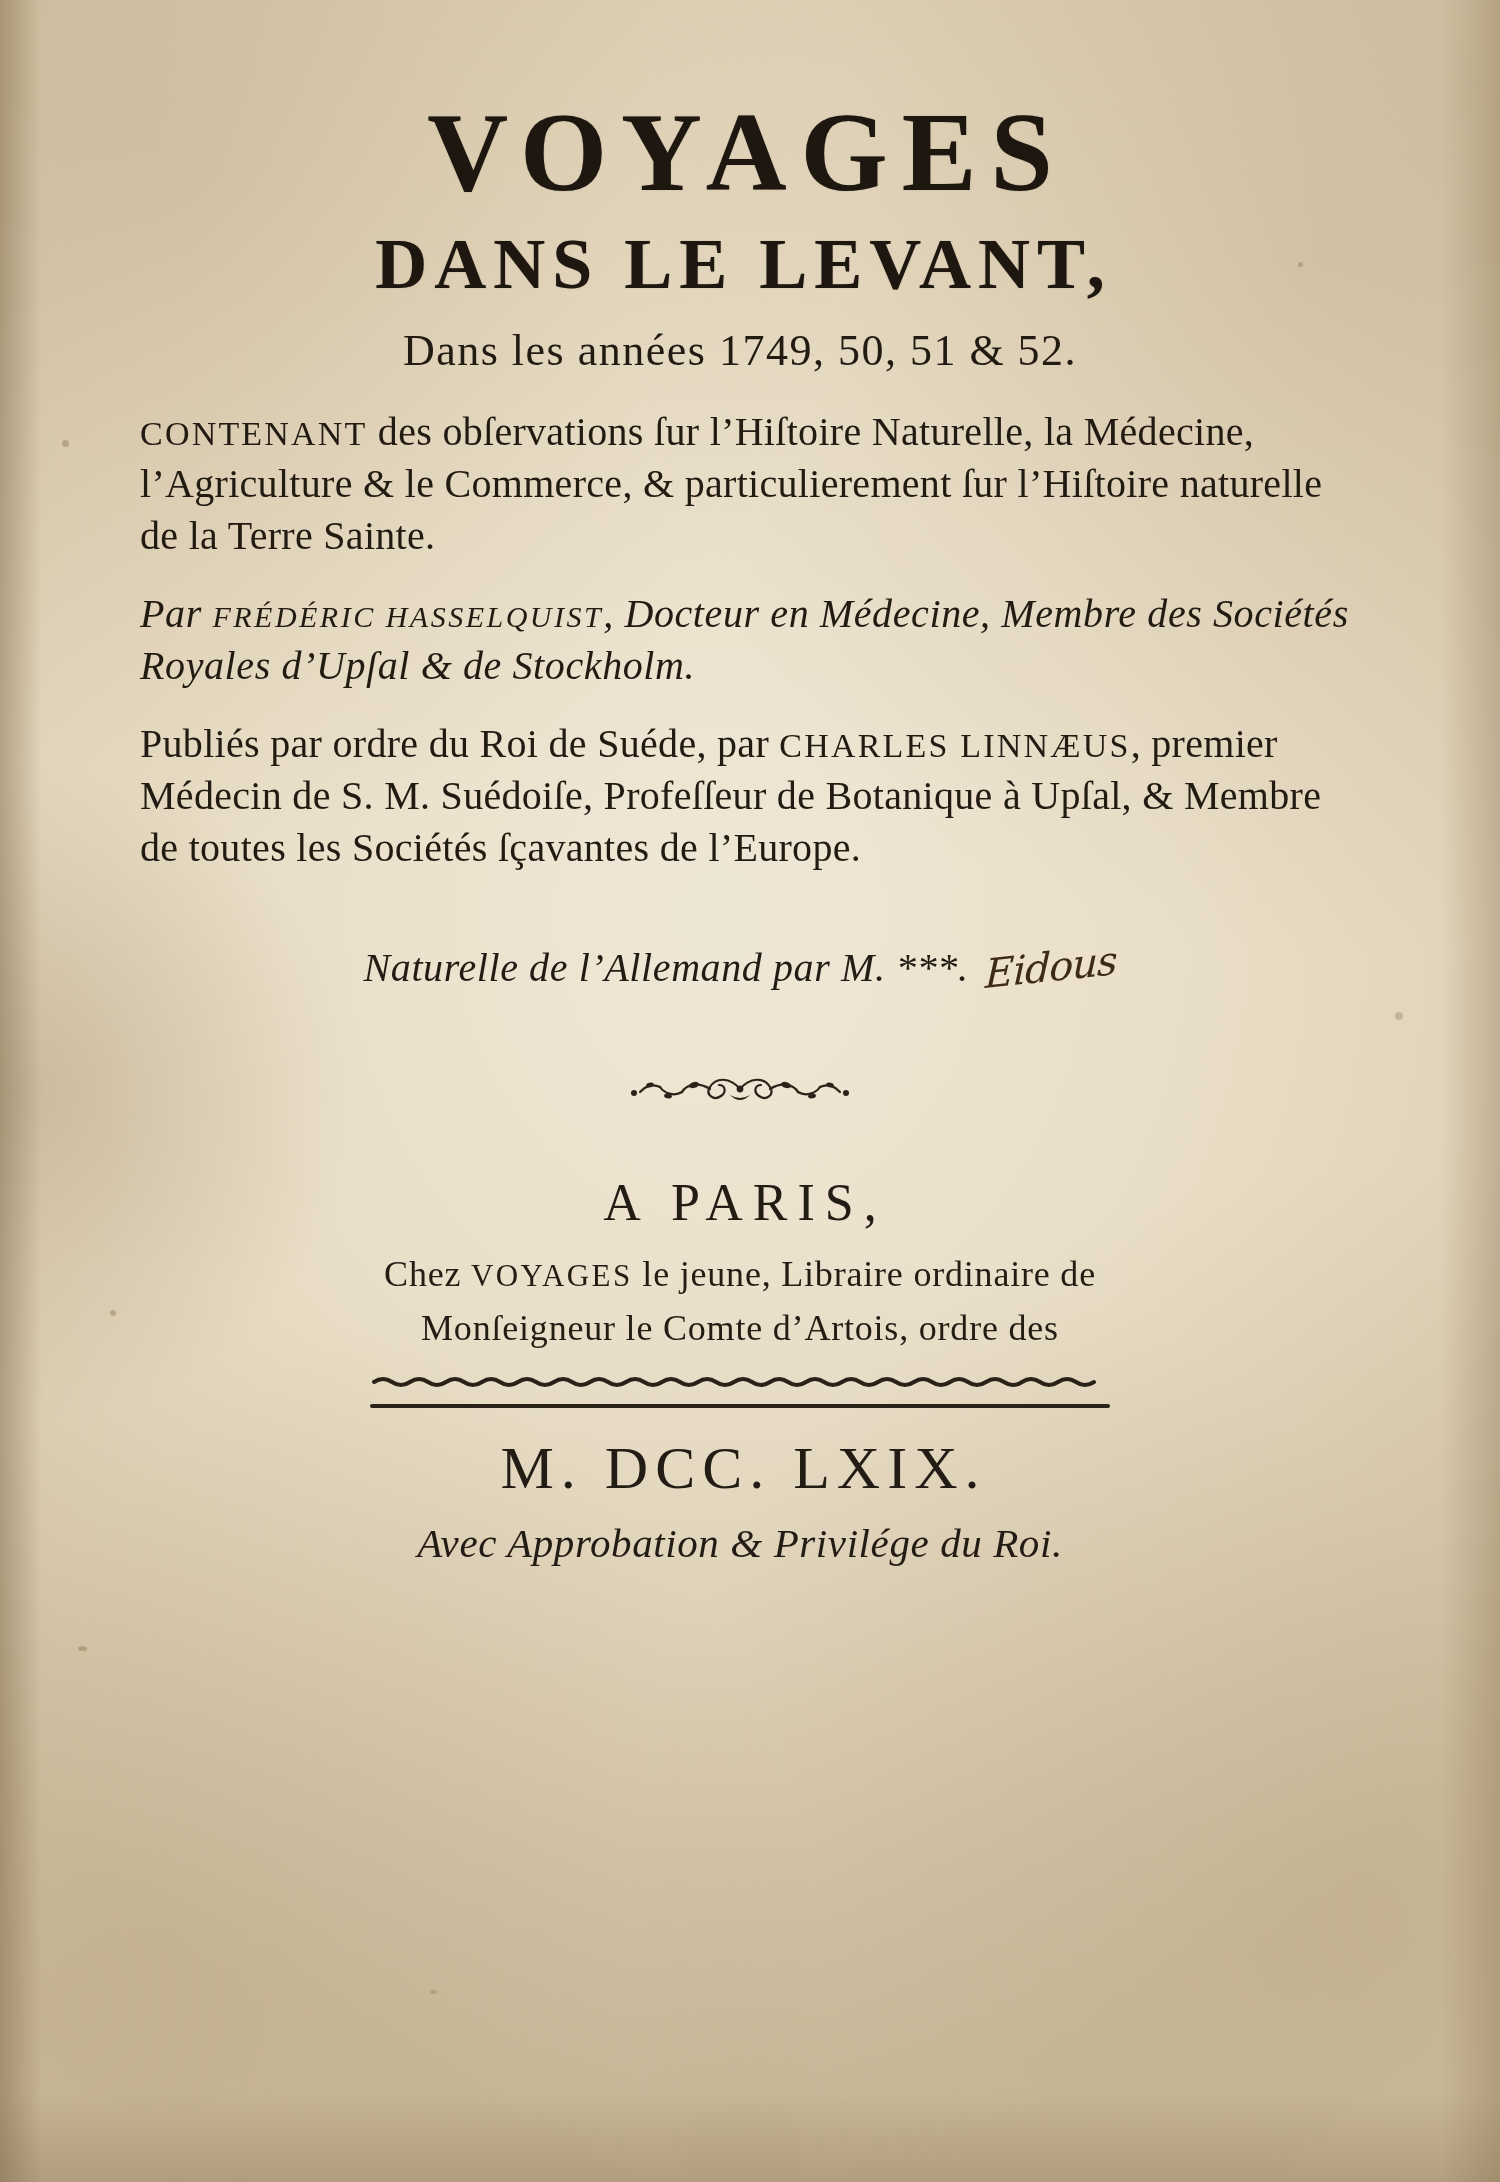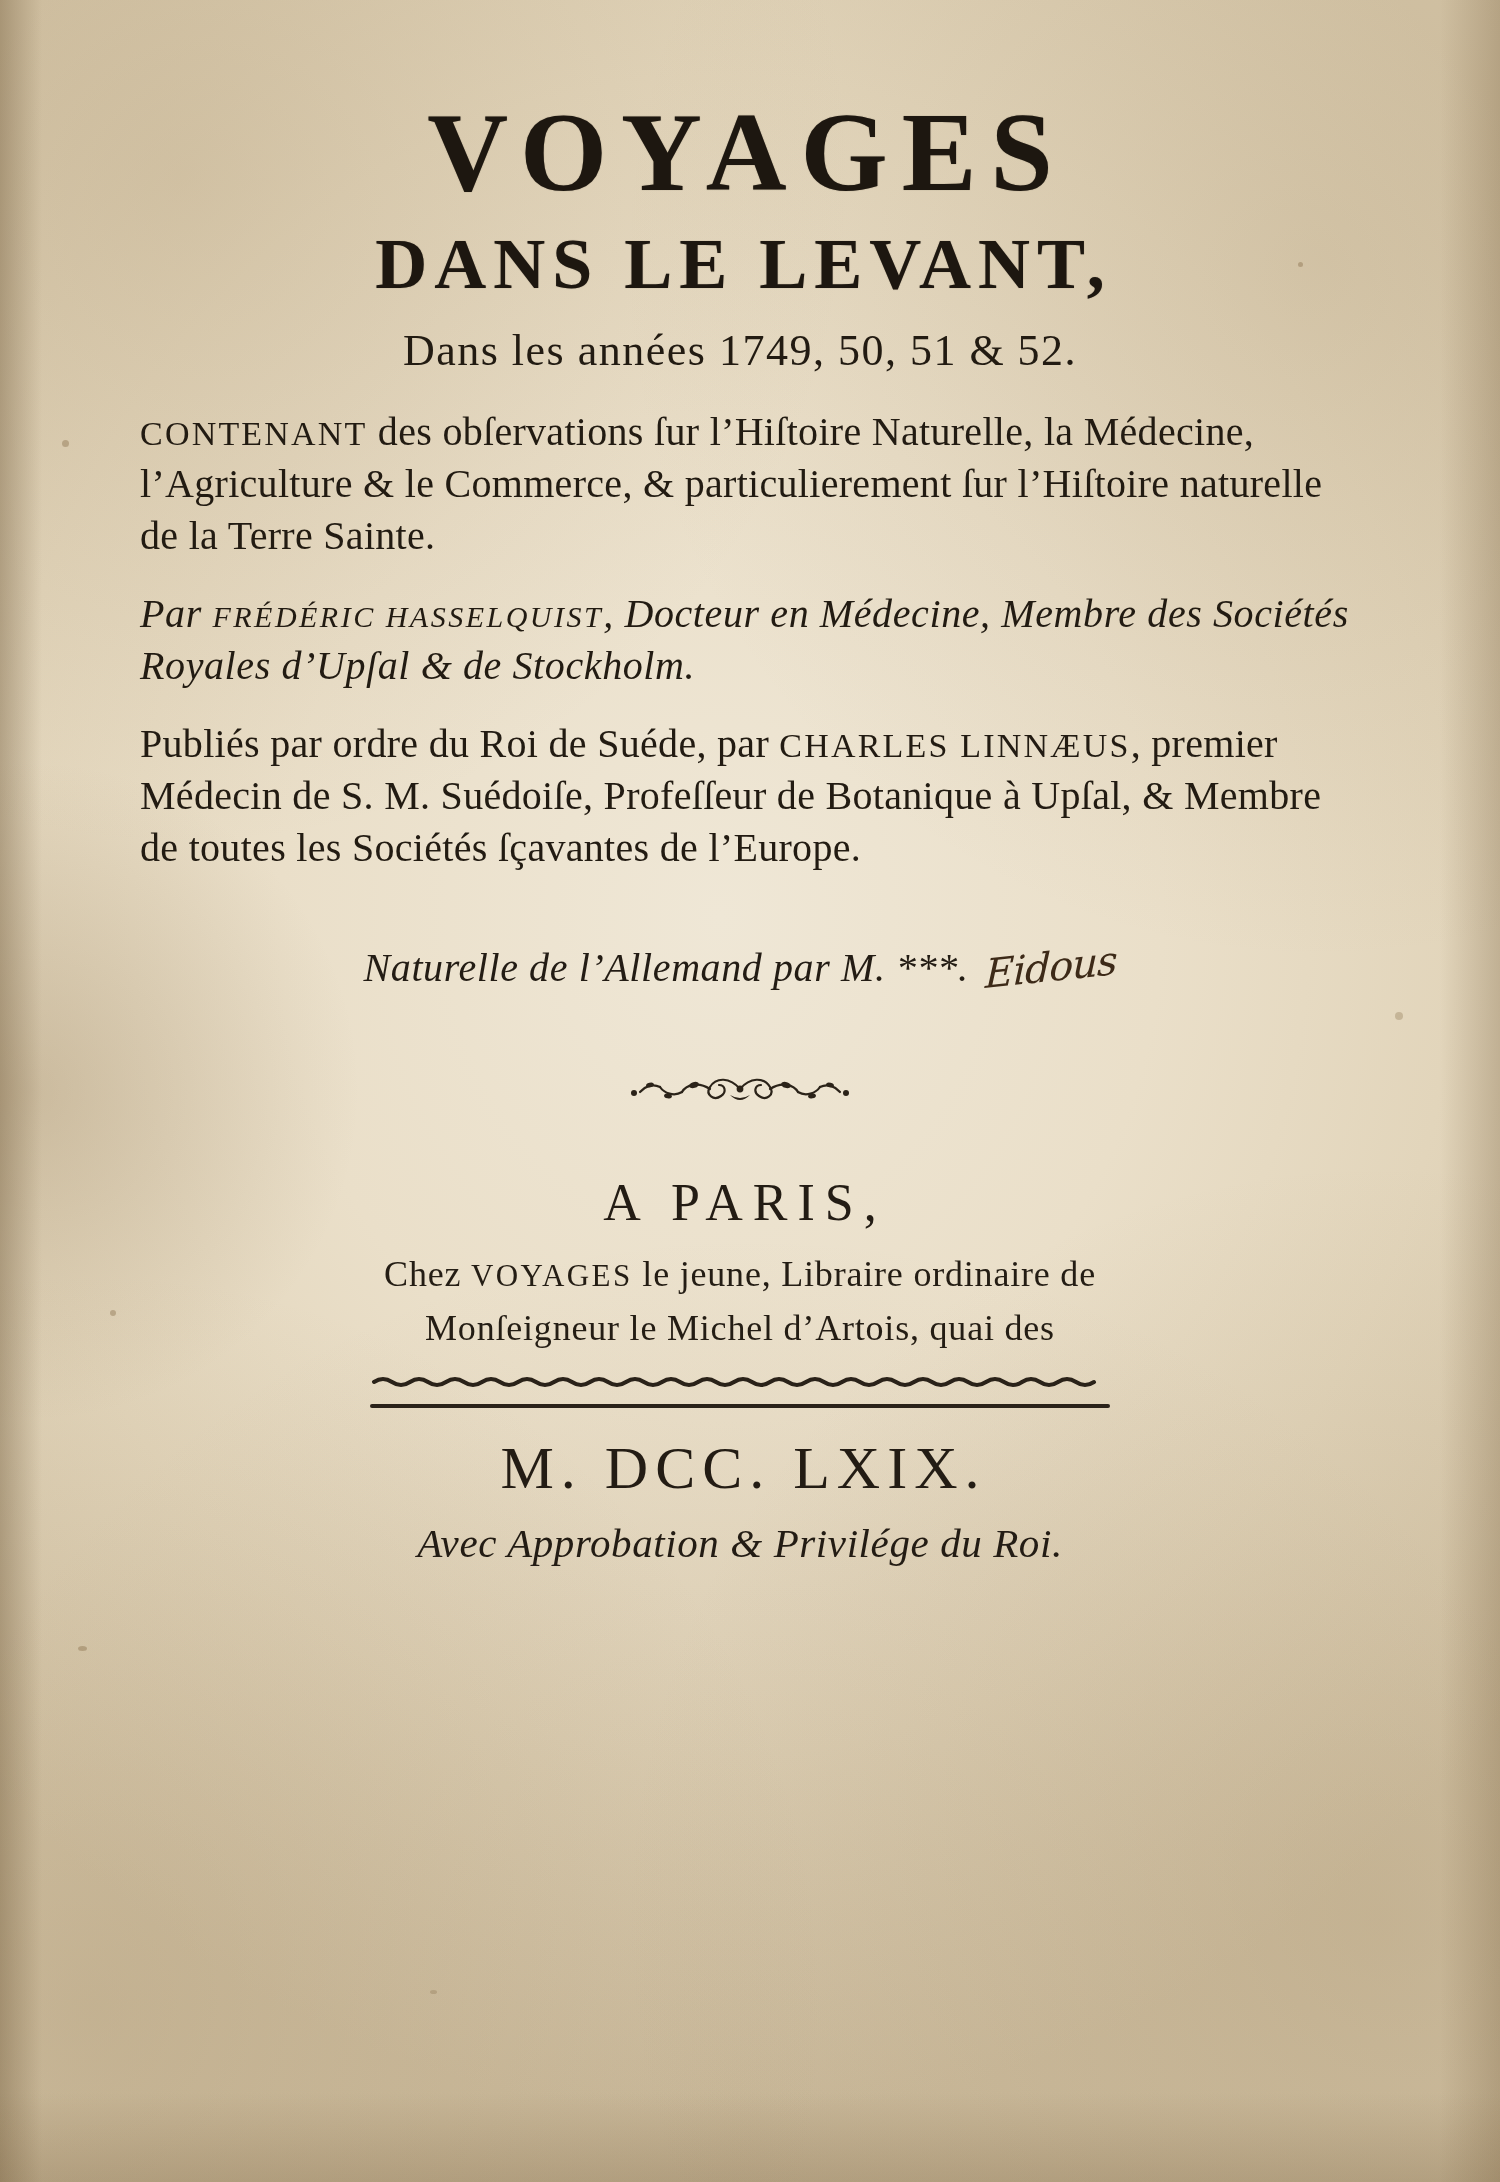--- a/index.html
+++ b/index.html
@@ -262,21 +262,21 @@
           <ellipse cx="60" cy="20" rx="4" ry="2.4" transform="rotate(-14 60 20)"></ellipse>
           <ellipse cx="240" cy="20" rx="4" ry="2.4" transform="rotate(14 240 20)"></ellipse>
           <path d="M140 30 q10 10 20 0 q-10 6 -20 0z"></path>
         </g>
       </svg>
     </div>
 
     <div class="place">A PARIS,</div>
 
     <p class="imprint"><span>Chez </span><span class="sc">VOYAGES</span><span> le jeune, Libraire ordinaire de</span></p>
-    <p class="imprint">Monſeigneur le Michel d’Artois, quai des</p>
+    <p class="imprint">Monſeigneur le Comte d’Artois, ordre des</p>
 
     <div class="rule-wrap">
       <svg class="wavy-rule" viewBox="0 0 740 16" preserveAspectRatio="none" aria-hidden="true">
         <path d="M4 8 q9 -6 18 0 t18 0 t18 0 t18 0 t18 0 t18 0 t18 0 t18 0 t18 0 t18 0 t18 0 t18 0 t18 0 t18 0 t18 0 t18 0 t18 0 t18 0 t18 0 t18 0 t18 0 t18 0 t18 0 t18 0 t18 0 t18 0 t18 0 t18 0 t18 0 t18 0 t18 0 t18 0 t18 0 t18 0 t18 0 t18 0 t18 0 t18 0 t18 0 t18 0" fill="none" stroke="#2a2219" stroke-width="4" stroke-linecap="round"></path>
       </svg>
     </div>
     <div class="plain-rule"></div>
 
     <div class="date">M. DCC. LXIX.</div>
     <div class="approb">Avec Approbation &amp; Privilége du Roi.</div>

